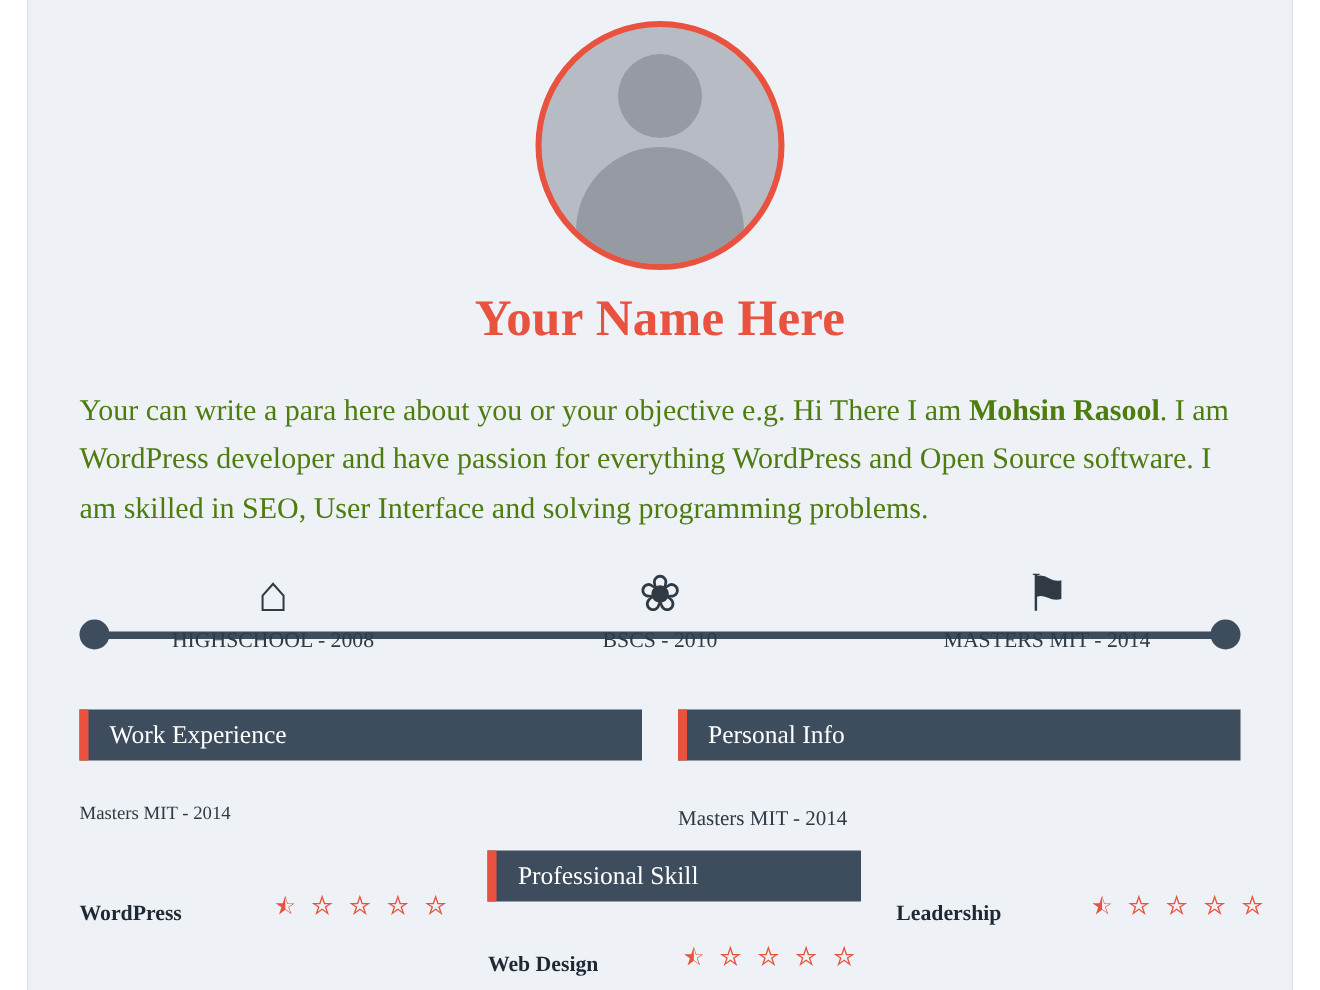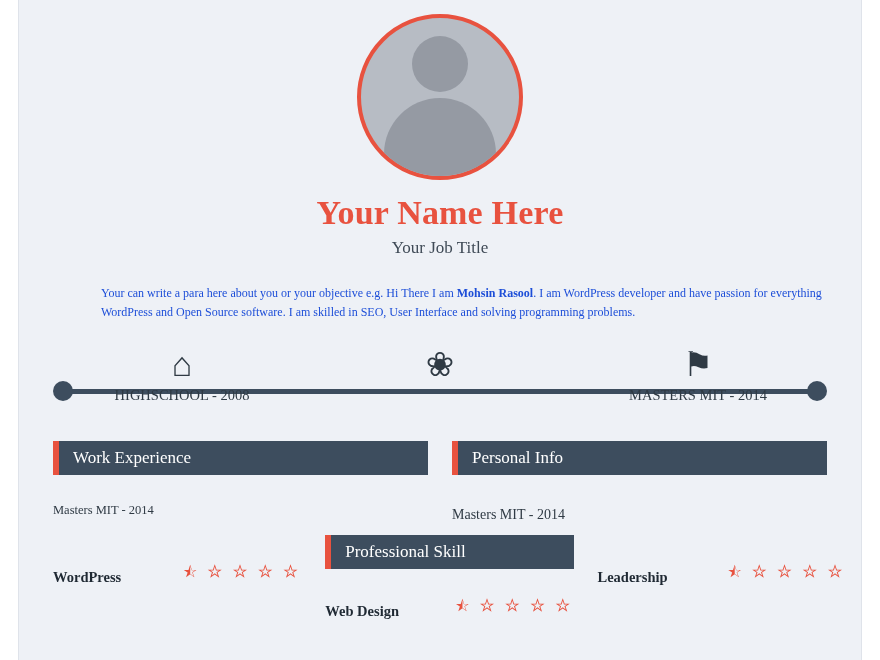--- a/index.html
+++ b/index.html
@@ -72,25 +72,24 @@
     letter-spacing: 0.2px;
   }
   .job-title {
     text-align: center;
     color: #3f4a56;
     font-size: 17px;
     margin-top: 6px;
   }
   .intro {
     margin-top: 26px;
-    font-size: 12px;
+    font-size: 20px;
     line-height: 1.62;
-    color: #1d4ed8;
+    color: #4d7c0f;
     text-align: left;
-    margin-left: 48px;
   }
   .intro b { font-weight: bold; }
 
   
   .timeline {
     position: relative;
     margin-top: 20px;
     height: 76px;
   }
   .tl-line {
@@ -196,37 +195,37 @@
   <div class="sheet">
 
     <div class="avatar-wrap">
       <div class="avatar">
         <div class="head"></div>
         <div class="body"></div>
       </div>
     </div>
 
     <div class="name">Your Name Here</div>
-    <div class="job-title">Your Job Title</div>
 
     <p class="intro">
       <span>Your can write a para here about you or your objective e.g. Hi There I am </span><b>Mohsin Rasool</b><span>. I am WordPress developer and have passion for everything WordPress and Open Source software. I am skilled in SEO, User Interface and solving programming problems.</span>
     </p>
 
     <div class="timeline">
       <div class="tl-line"></div>
       <div class="tl-dot left"></div>
       <div class="tl-dot right"></div>
       <div class="tl-items">
         <div class="tl-item">
           <div class="tl-icon">⌂</div>
           <div class="tl-label">HIGHSCHOOL - 2008</div>
         </div>
         <div class="tl-item">
           <div class="tl-icon">❀</div>
+          <div class="tl-label">BSCS - 2010</div>
         </div>
         <div class="tl-item">
           <div class="tl-icon">⚑</div>
           <div class="tl-label">MASTERS MIT - 2014</div>
         </div>
       </div>
     </div>
 
     <div class="row2">
       <div class="col-half">

